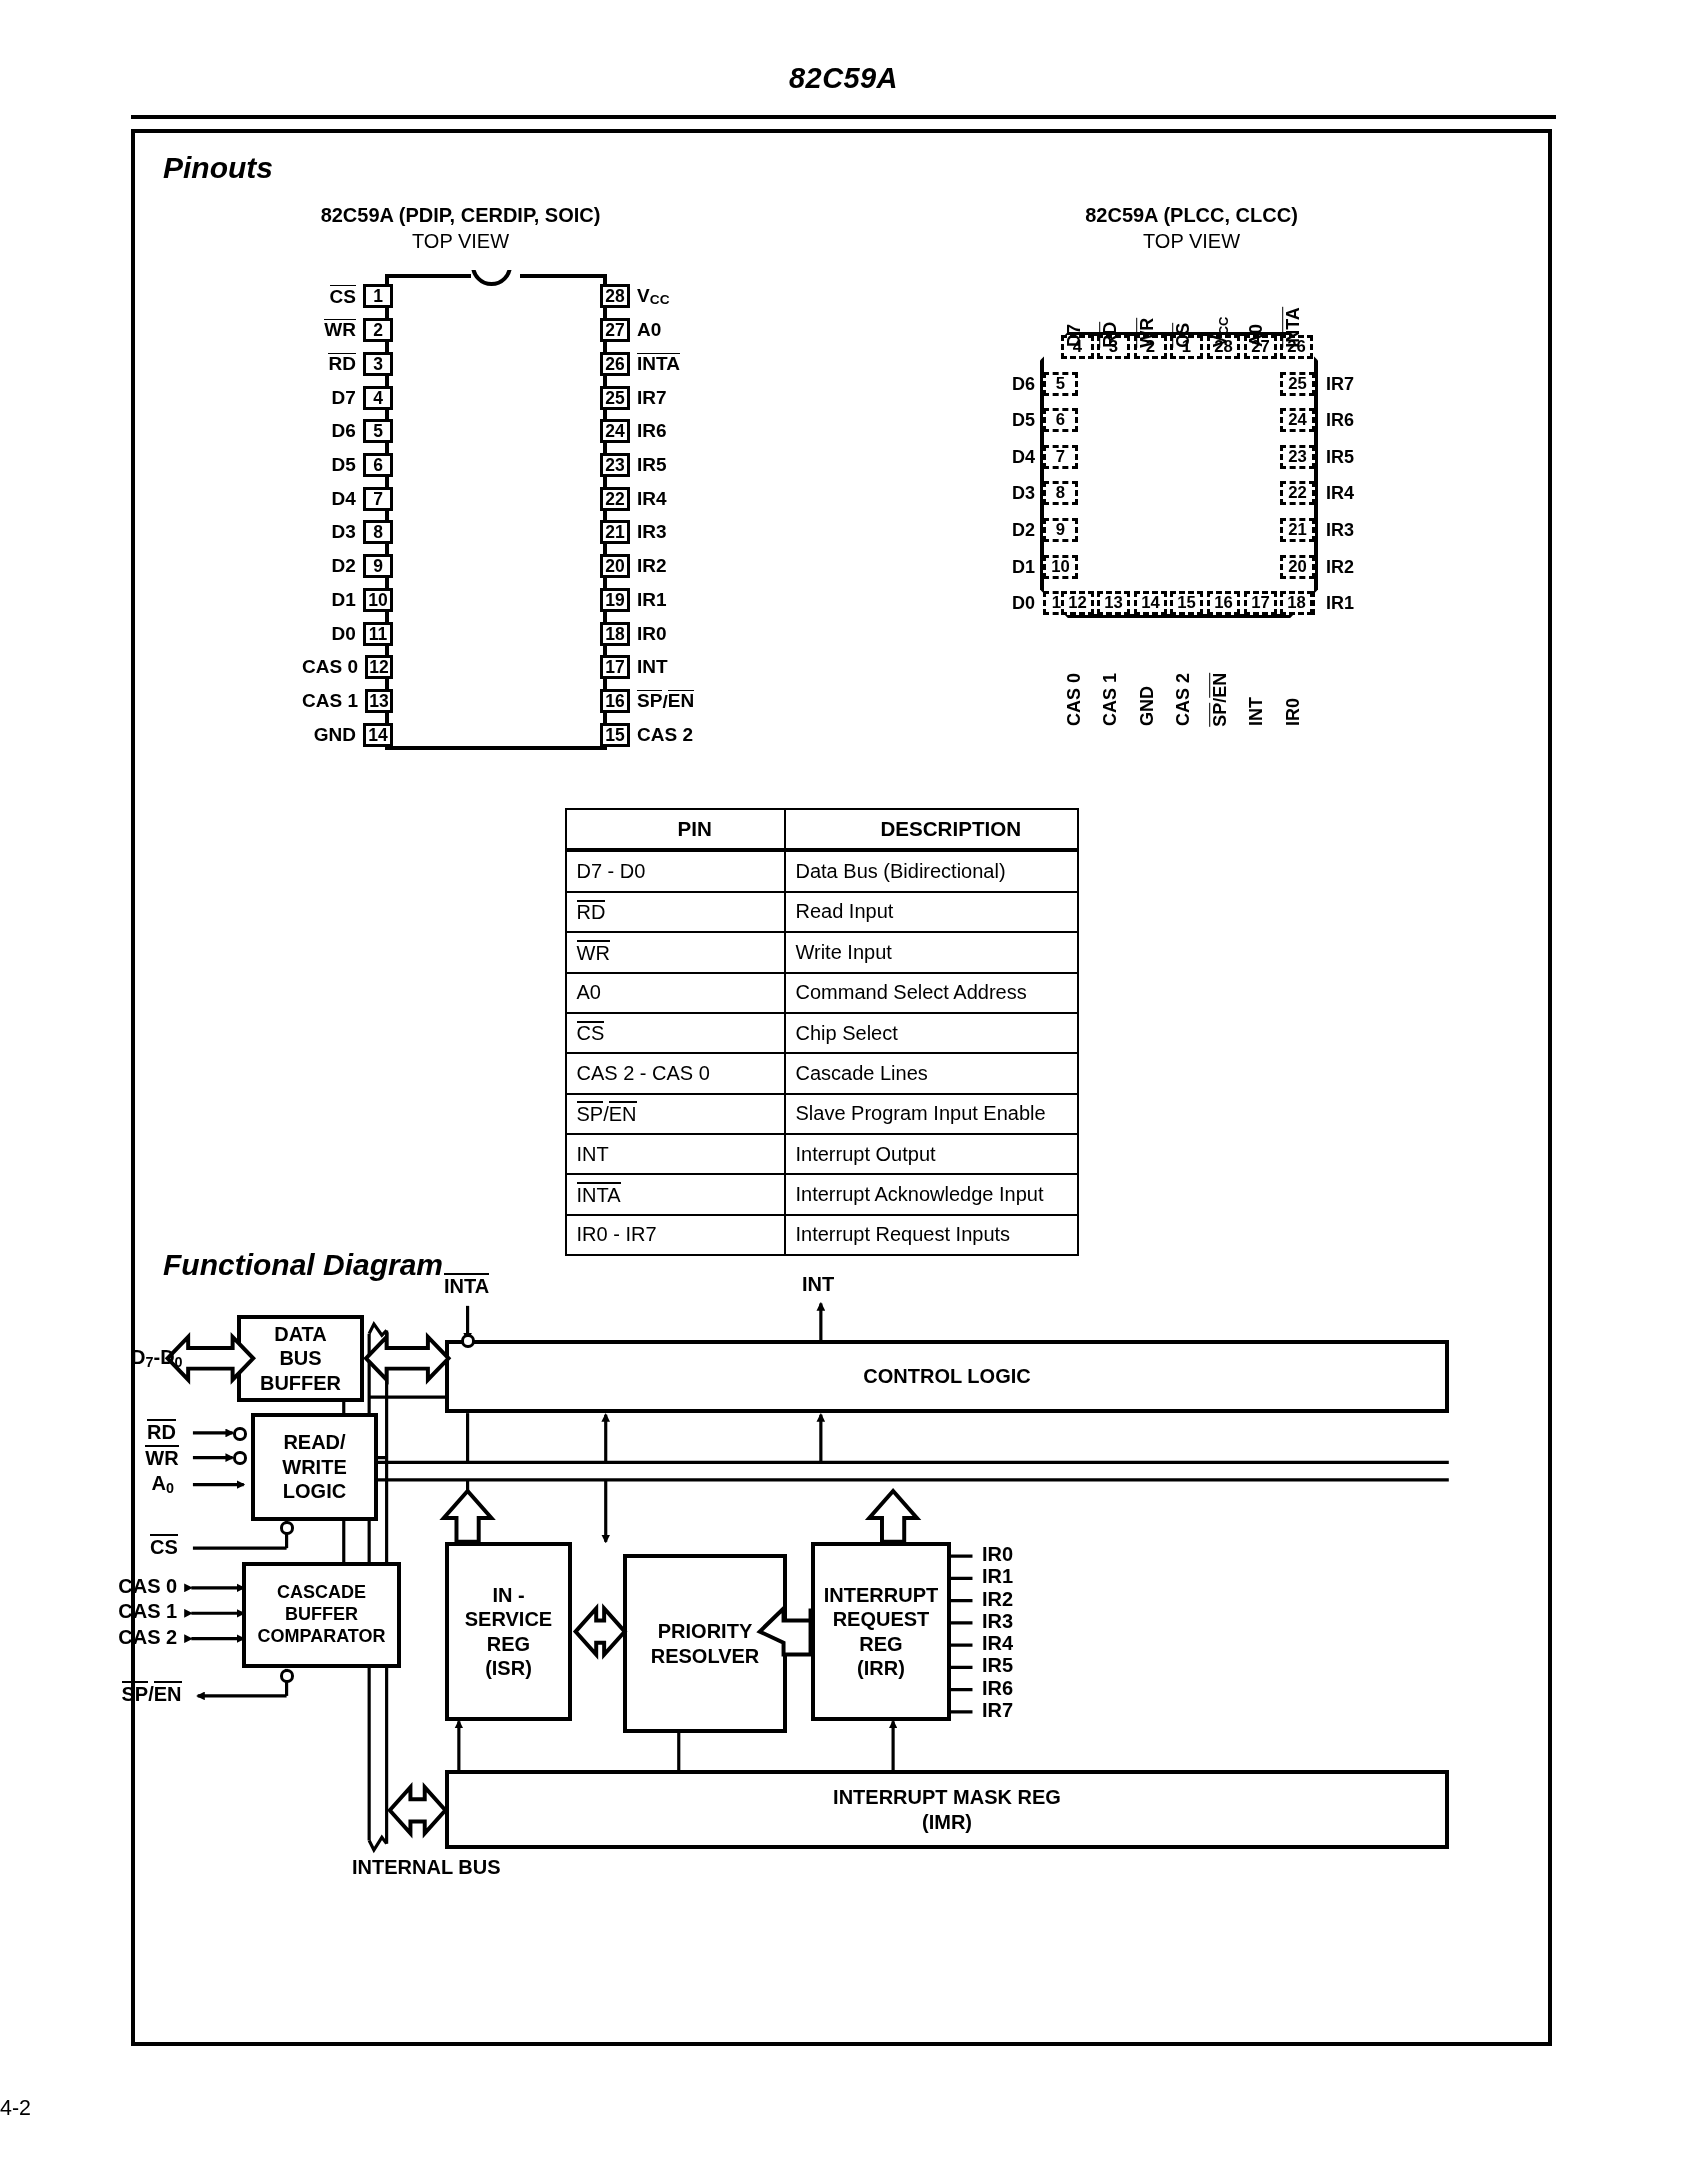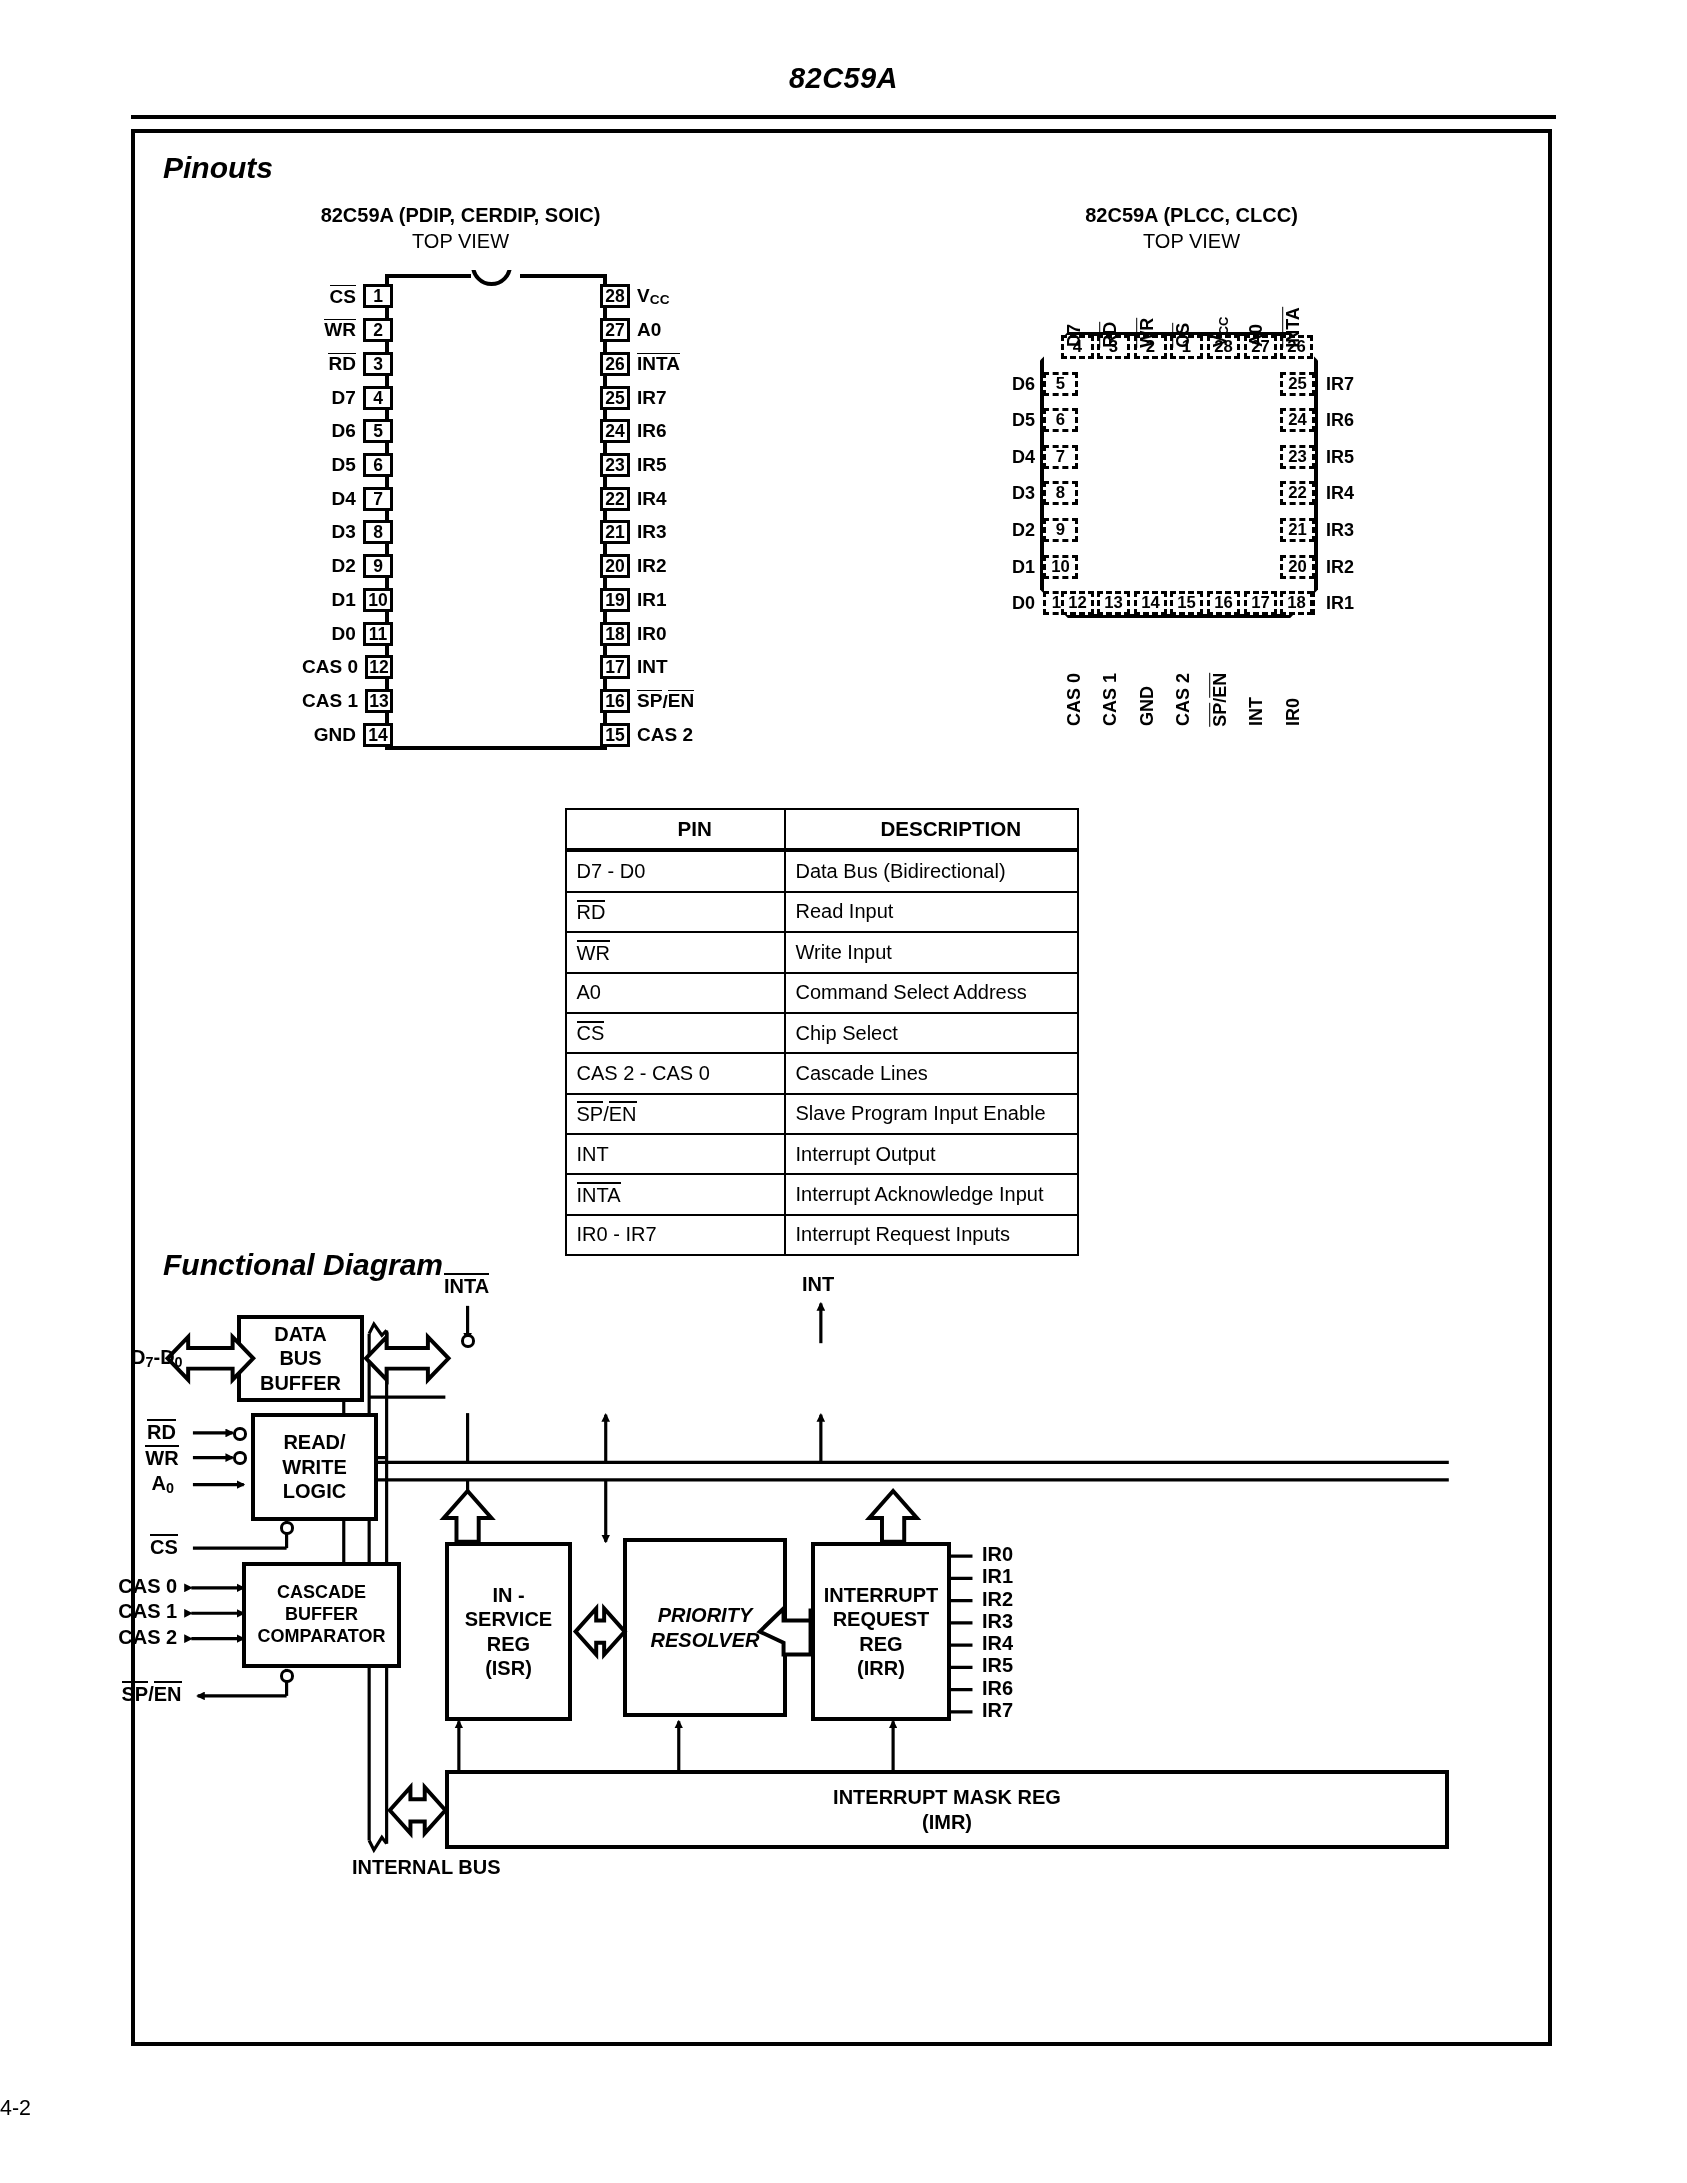--- a/index.html
+++ b/index.html
@@ -464,29 +464,32 @@
       <span>WRITE</span>
       <span>LOGIC</span>
     </div>
 
     <div class="blk" id="blk-cbc" style="left:111px; top:276px; width:159px; height:106px; font-size:18px;">
       <span>CASCADE</span>
       <span>BUFFER</span>
       <span>COMPARATOR</span>
     </div>
 
+    <div class="blk" id="blk-cl" style="left:314px; top:54px; width:1004px; height:73px;">
+      <span>CONTROL LOGIC</span>
+    </div>
 
     <div class="blk" id="blk-isr" style="left:314px; top:256px; width:127px; height:179px;">
       <span>IN -</span>
       <span>SERVICE</span>
       <span>REG</span>
       <span>(ISR)</span>
     </div>
 
-    <div class="blk" id="blk-pr" style="left:492px; top:252px; width:164px; height:179px;font-style:italic;">
+    <div class="blk" id="blk-pr" style="left:492px; top:268px; width:164px; height:179px;">
       <span>PRIORITY</span>
       <span>RESOLVER</span>
     </div>
 
     <div class="blk" id="blk-irr" style="left:680px; top:256px; width:140px; height:179px;">
       <span>INTERRUPT</span>
       <span>REQUEST</span>
       <span>REG</span>
       <span>(IRR)</span>
     </div>

